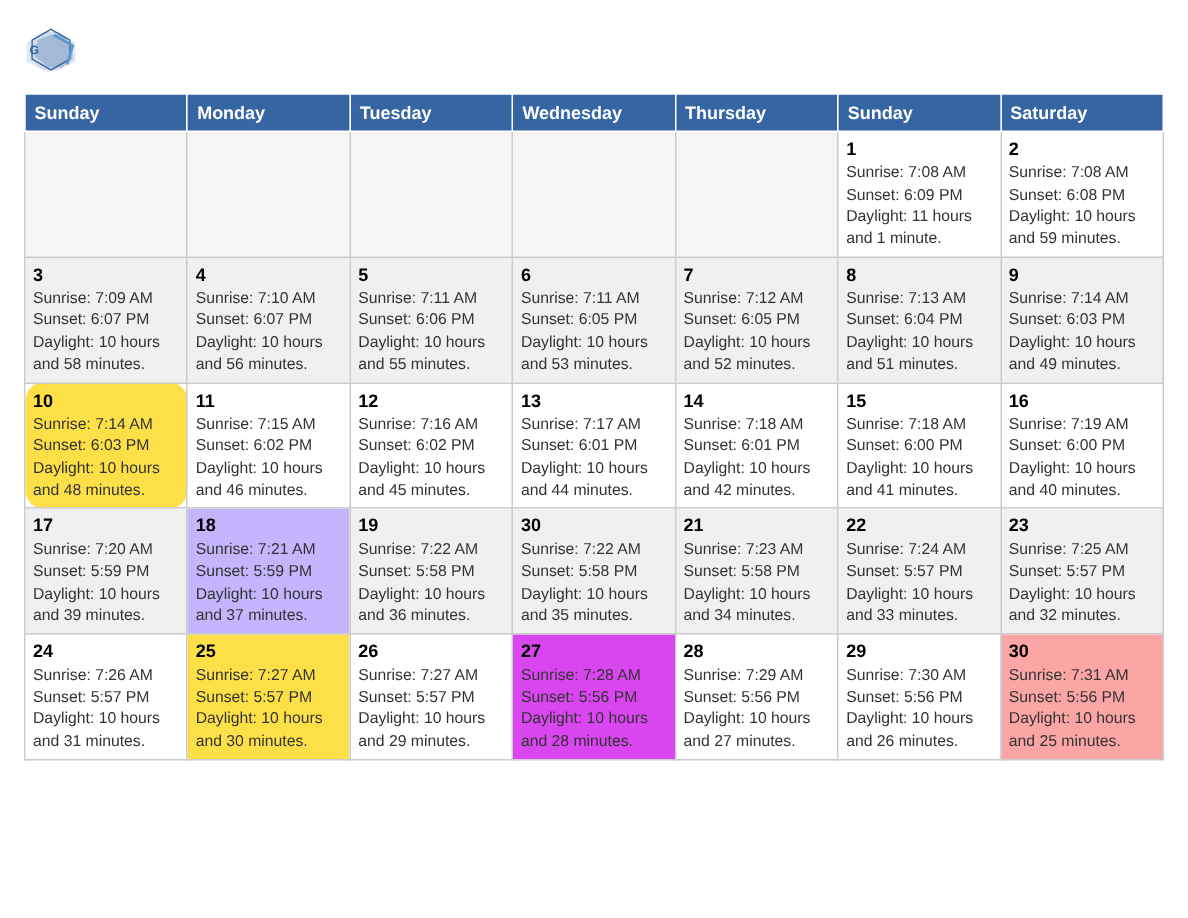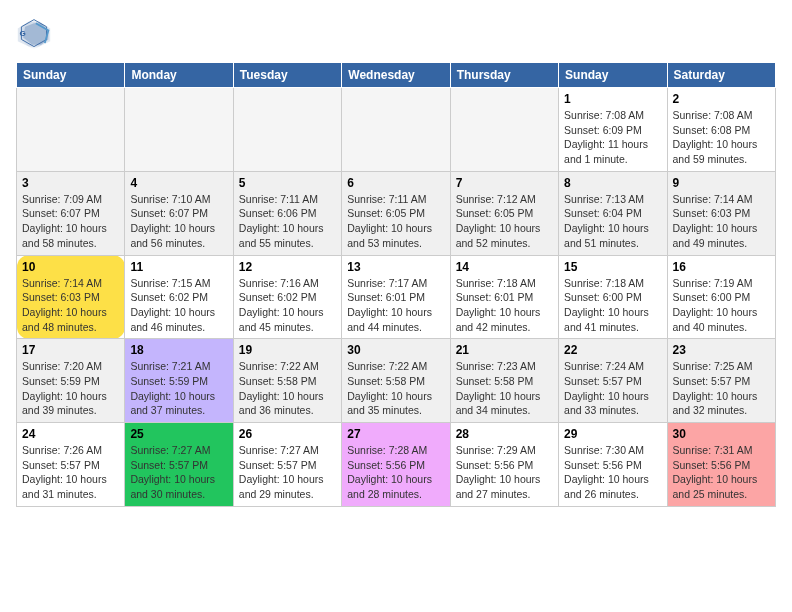--- a/index.html
+++ b/index.html
@@ -236,29 +236,29 @@
         <td style="background: rgb(240, 240, 240);">
           <div class="day-num">23</div>
           <div class="day-info">Sunrise: 7:25 AM<br>Sunset: 5:57 PM<br>Daylight: 10 hours and 32 minutes.</div>
         </td>
       </tr>
       <tr>
         <td style="background: rgb(255, 255, 255);">
           <div class="day-num">24</div>
           <div class="day-info">Sunrise: 7:26 AM<br>Sunset: 5:57 PM<br>Daylight: 10 hours and 31 minutes.</div>
         </td>
-        <td style="background: #22c55e;">
+        <td style="background: #fde047;">
           <div class="day-num">25</div>
           <div class="day-info">Sunrise: 7:27 AM<br>Sunset: 5:57 PM<br>Daylight: 10 hours and 30 minutes.</div>
         </td>
         <td style="background: rgb(255, 255, 255);">
           <div class="day-num">26</div>
           <div class="day-info">Sunrise: 7:27 AM<br>Sunset: 5:57 PM<br>Daylight: 10 hours and 29 minutes.</div>
         </td>
-        <td style="background: #f0abfc;">
+        <td style="background: #d946ef;">
           <div class="day-num">27</div>
           <div class="day-info">Sunrise: 7:28 AM<br>Sunset: 5:56 PM<br>Daylight: 10 hours and 28 minutes.</div>
         </td>
         <td style="background: rgb(255, 255, 255);">
           <div class="day-num">28</div>
           <div class="day-info">Sunrise: 7:29 AM<br>Sunset: 5:56 PM<br>Daylight: 10 hours and 27 minutes.</div>
         </td>
         <td style="background: rgb(255, 255, 255); margin-left: 40px;">
           <div class="day-num">29</div>
           <div class="day-info">Sunrise: 7:30 AM<br>Sunset: 5:56 PM<br>Daylight: 10 hours and 26 minutes.</div>

